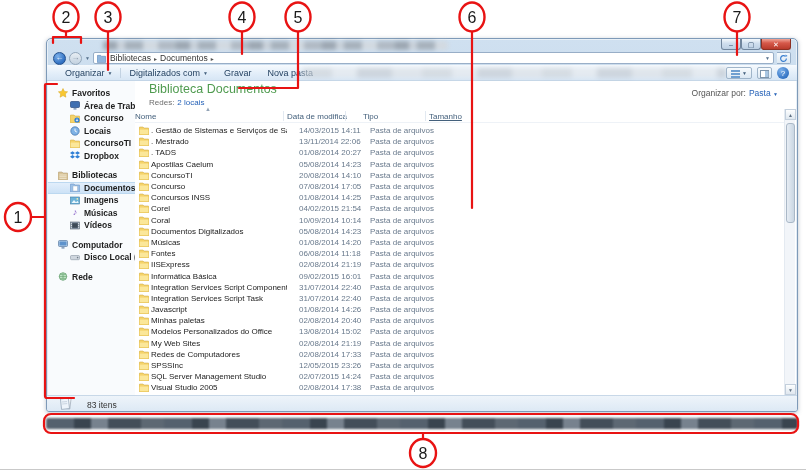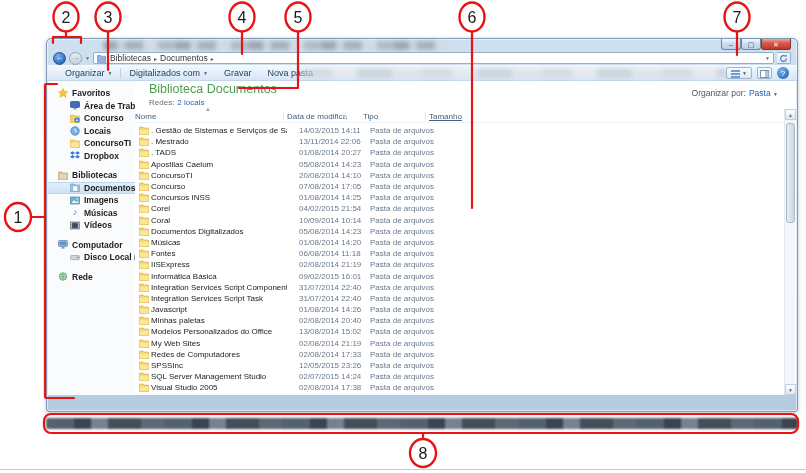--- a/index.html
+++ b/index.html
@@ -700,20 +700,31 @@
             </div>
           </div>
         <div class="scrollbar">
           <div class="sbtn up">▲</div>
           <div class="sthumb"></div>
           <div class="sbtn down">▼</div>
         </div>
       </div>
     </div>
 
+    <div class="statusbar">
+      <span class="statusicon">
+        <svg width="17" height="14" viewBox="0 0 17 14">
+          <rect x="5.5" y="1" width="8" height="10.5" fill="#fdfdfd" stroke="#9aa7b5" stroke-width="0.7" transform="rotate(7 9 6)"></rect>
+          <rect x="4" y="1.5" width="8" height="10.5" fill="#eef4fb" stroke="#8fa0b4" stroke-width="0.7" transform="rotate(-6 8 7)"></rect>
+          <line x1="5" y1="5" x2="10" y2="4.6" stroke="#b9c6d4" stroke-width="0.7"></line>
+          <line x1="5.2" y1="7" x2="10.2" y2="6.6" stroke="#b9c6d4" stroke-width="0.7"></line>
+        </svg>
+      </span>
+      <span class="statustext">83 itens</span>
+    </div>
   </div>
 
   <div class="taskbar"></div>
   <div class="pageline"></div>
 
   <svg class="overlay" width="806" height="473" viewBox="0 0 806 473">
     <g stroke="#e81313" stroke-width="2.2" fill="none" stroke-linecap="round" stroke-linejoin="round">
       <path d="M31 217 H45"></path>
       <path d="M57 84 H46 Q45 84 45 85 V396 Q45 398 47 398 H74"></path>
       <path d="M66 31 V36 M53 43 V37 H81 V43"></path>

